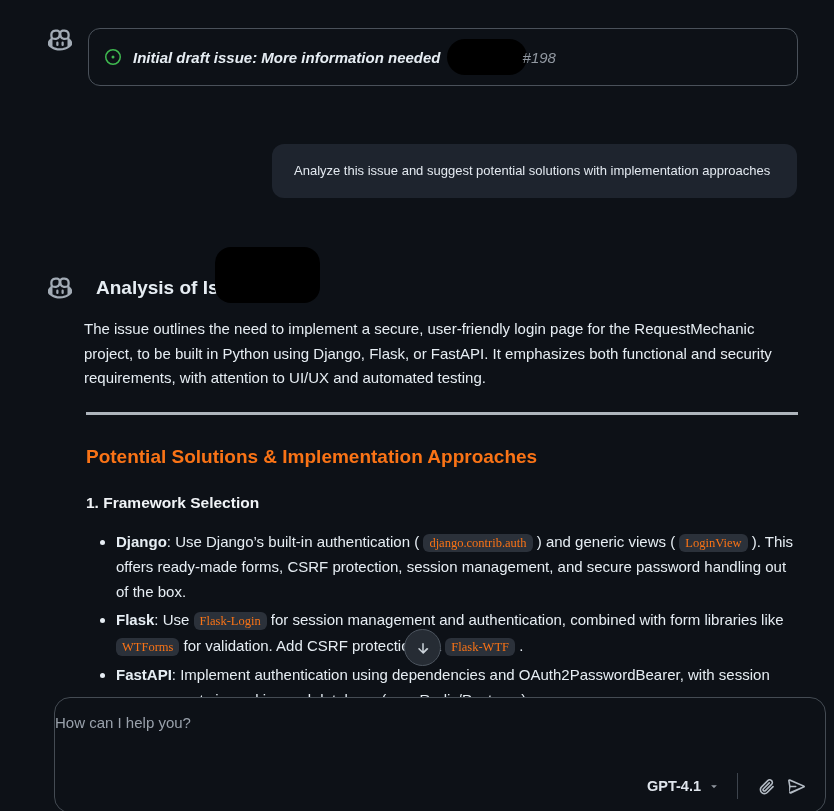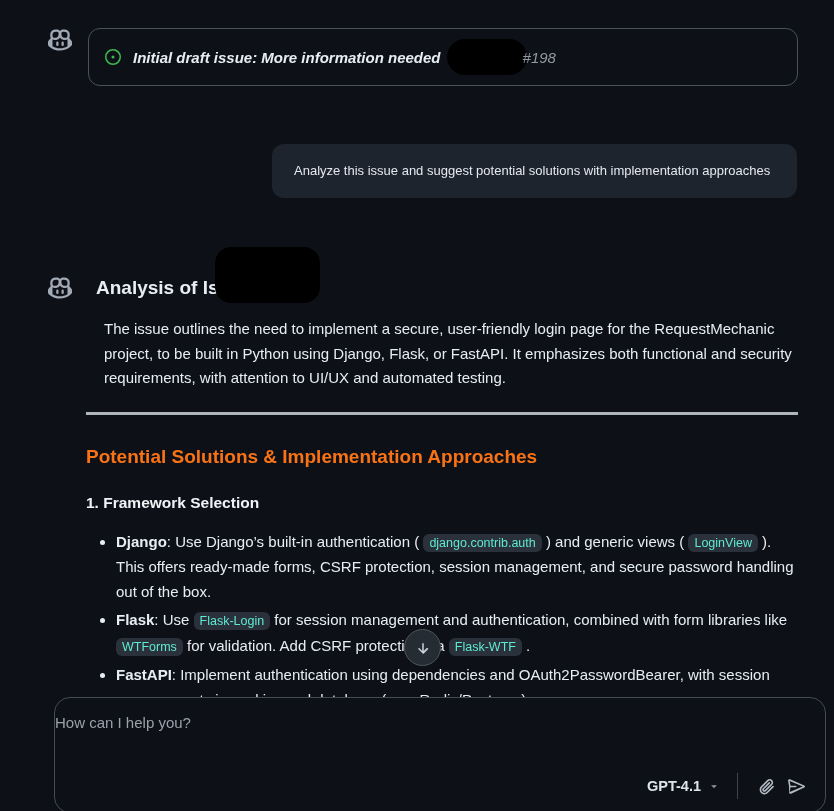--- a/index.html
+++ b/index.html
@@ -38,31 +38,31 @@
 
   
   #assistant { position:absolute; top:276px; left:48px; width:752px; }
   .heading-row { position:relative; min-height:24px; }
   .heading-row .avatar { position:absolute; left:0; top:0; }
   .heading-text { margin-left:48px; font-size:19px; font-weight:700; line-height:24px; display:flex; align-items:baseline; }
   .heading-spacer { display:inline-block; width:106px; }
   .issue-link { color:#6b84ea; text-decoration:underline; font-weight:700; white-space:nowrap; }
   .redaction-block { position:absolute; left:167px; top:-29px; width:105px; height:56px; background:#000; border-radius:16px; z-index:3; }
 
-  .intro { margin:17px 0 0 56px; width:714px; font-size:15px; line-height:24.5px; color:#e6edf3; }
+  .intro { margin:17px 0 0 36px; width:714px; font-size:15px; line-height:24.5px; color:#e6edf3; }
   .divider { margin:21px 0 0 38px; width:712px; height:3px; background:#aeb5bc; border:none; }
   .section-title { margin:30px 0 0 38px; font-size:19px; line-height:24px; font-weight:700; color:#f97316; }
   .subsection-title { margin:24px 0 0 38px; font-size:15.5px; line-height:20px; font-weight:700; color:#f0f3f6; }
   .bullets { margin:17px 0 0 38px; padding-left:30px; width:710px; list-style:disc; }
   .bullets li { font-size:15px; line-height:24.5px; margin-bottom:4px; color:#e6edf3; }
   .bullets li::marker { color:#e6edf3; }
   .b { font-weight:700; }
   .codespan {
-    font-family:Liberation Sans, sans-serif; font-size:12.5px;
-    background:#2b313a; color:#5eead4; padding:2px 6px; border-radius:6px;
+    font-family:Liberation Serif, serif; font-size:12.5px;
+    background:#2b313a; color:#f97316; padding:2px 6px; border-radius:6px;
     white-space:nowrap;
   }
 
   
   #scroll-btn {
     position:absolute; left:404px; top:629px; width:37px; height:37px;
     border-radius:50%; background:#262c34; border:1px solid #4d555f;
     display:flex; align-items:center; justify-content:center;
     cursor:pointer; z-index:5;
   }

